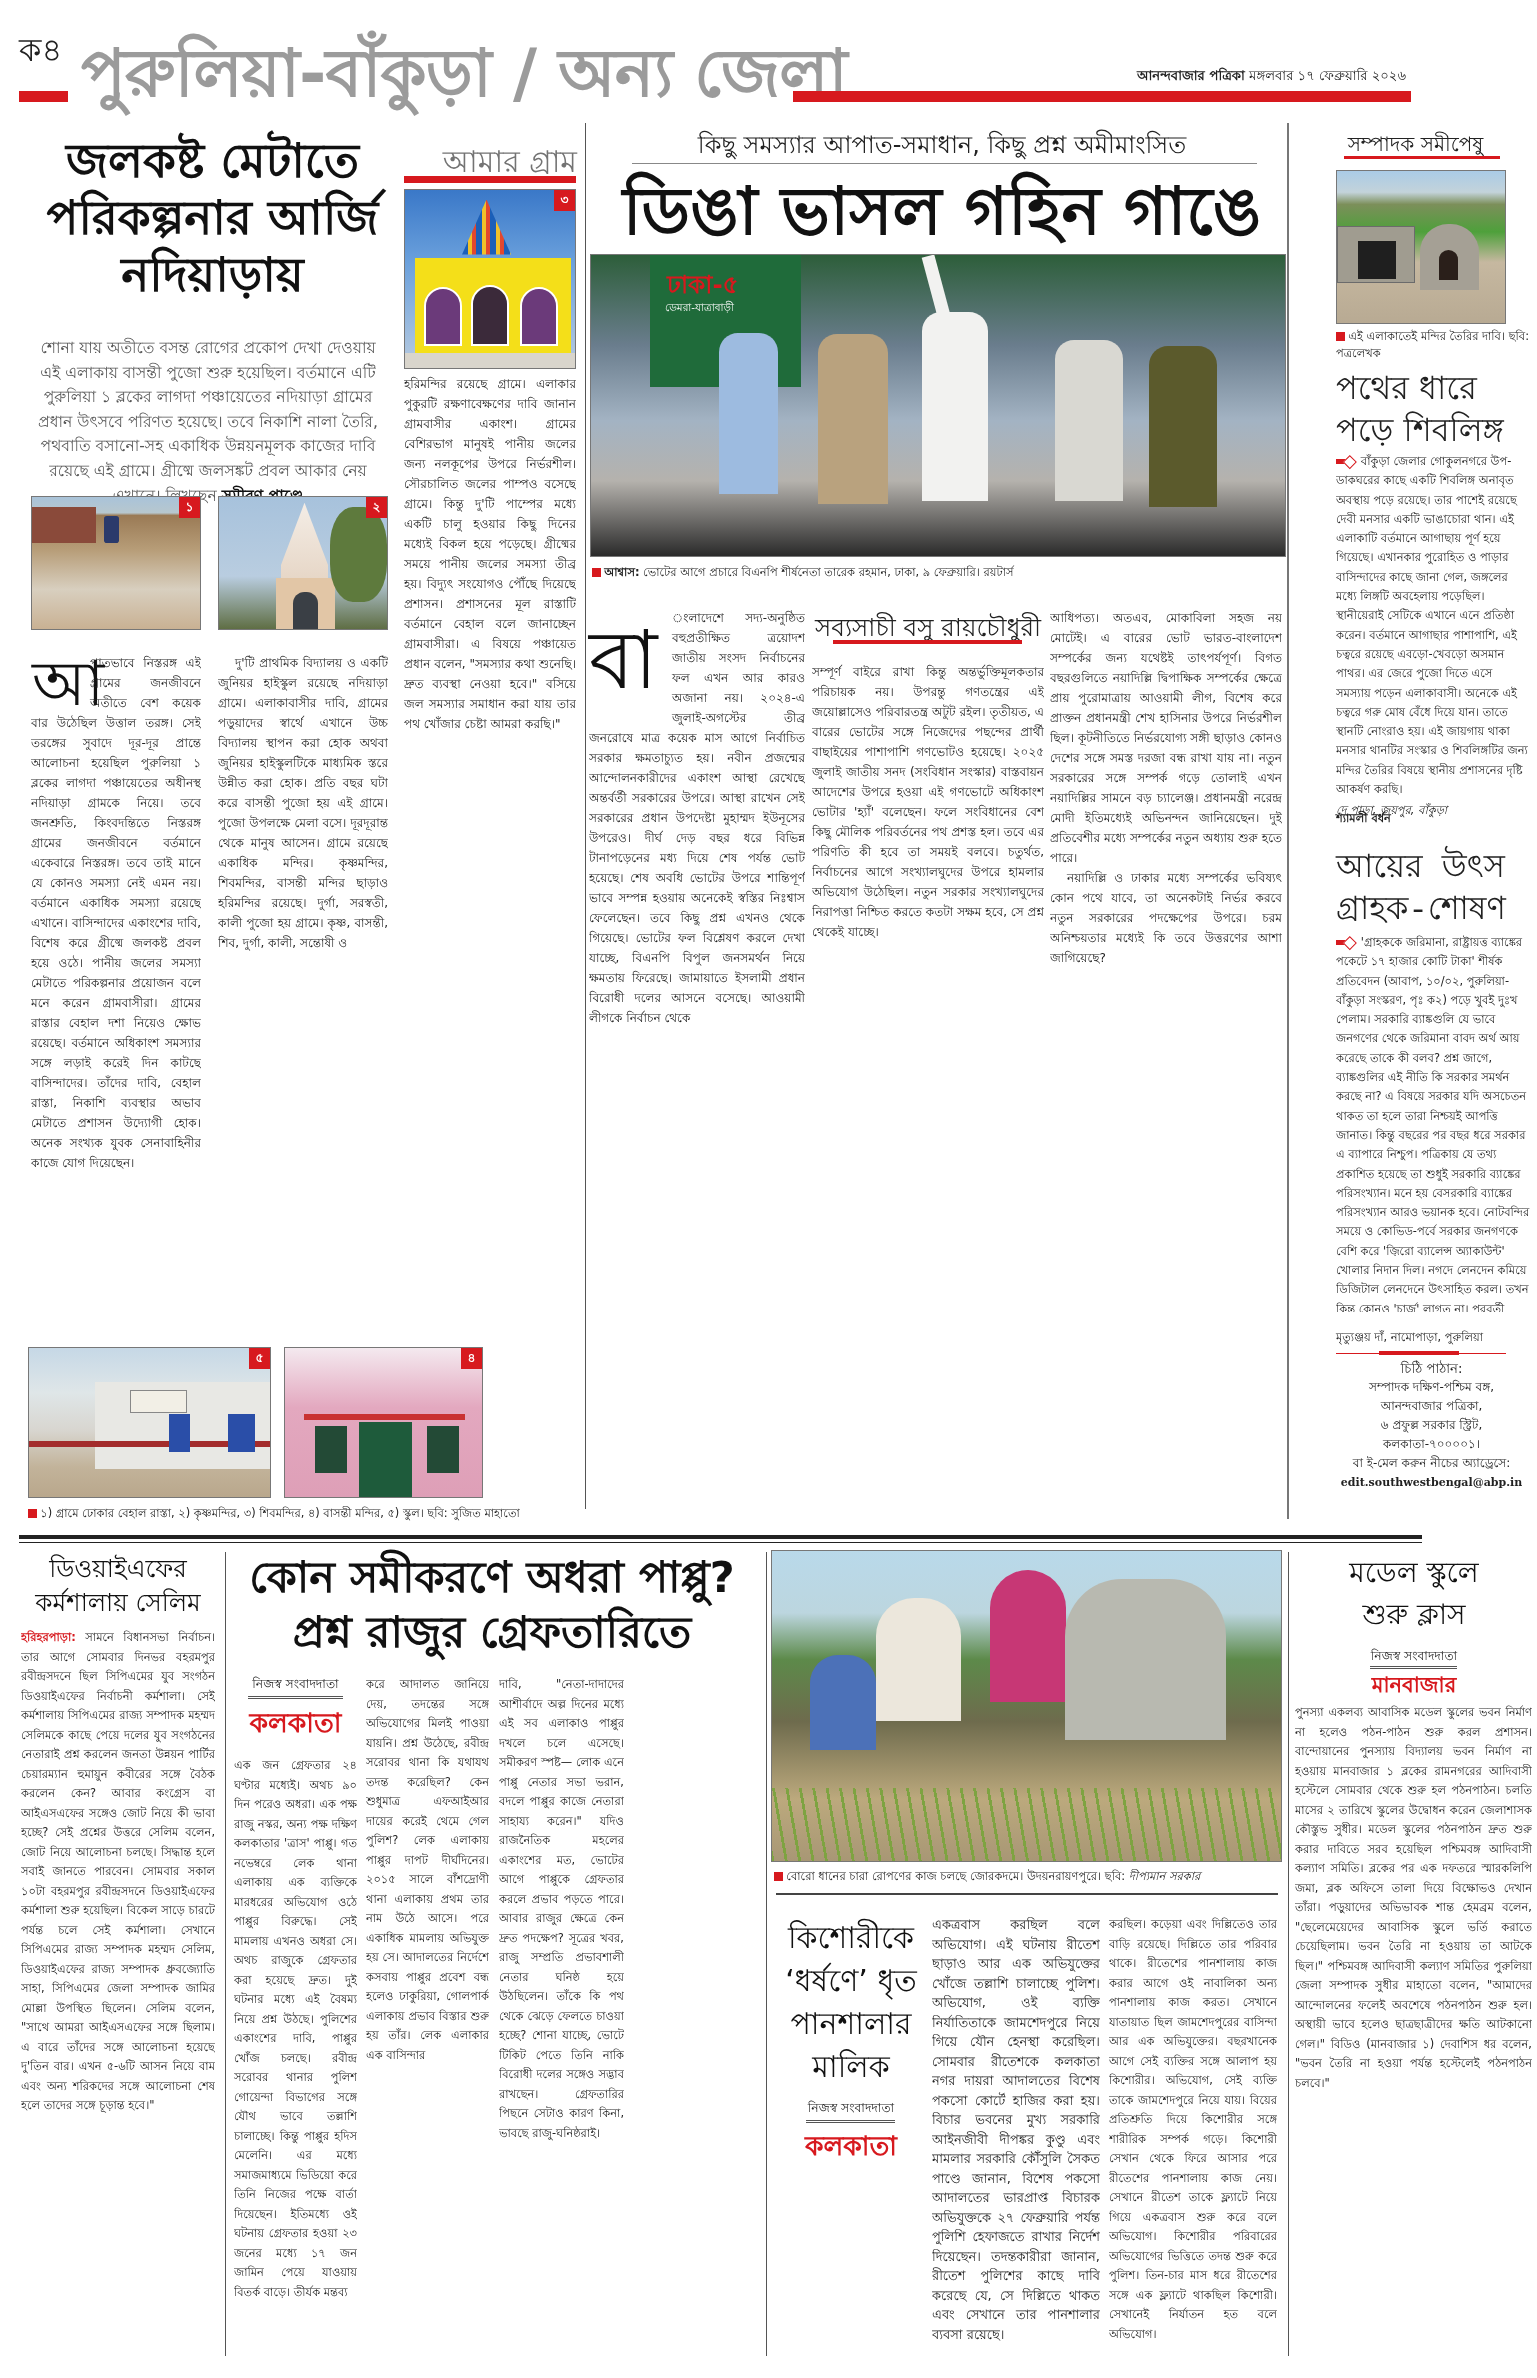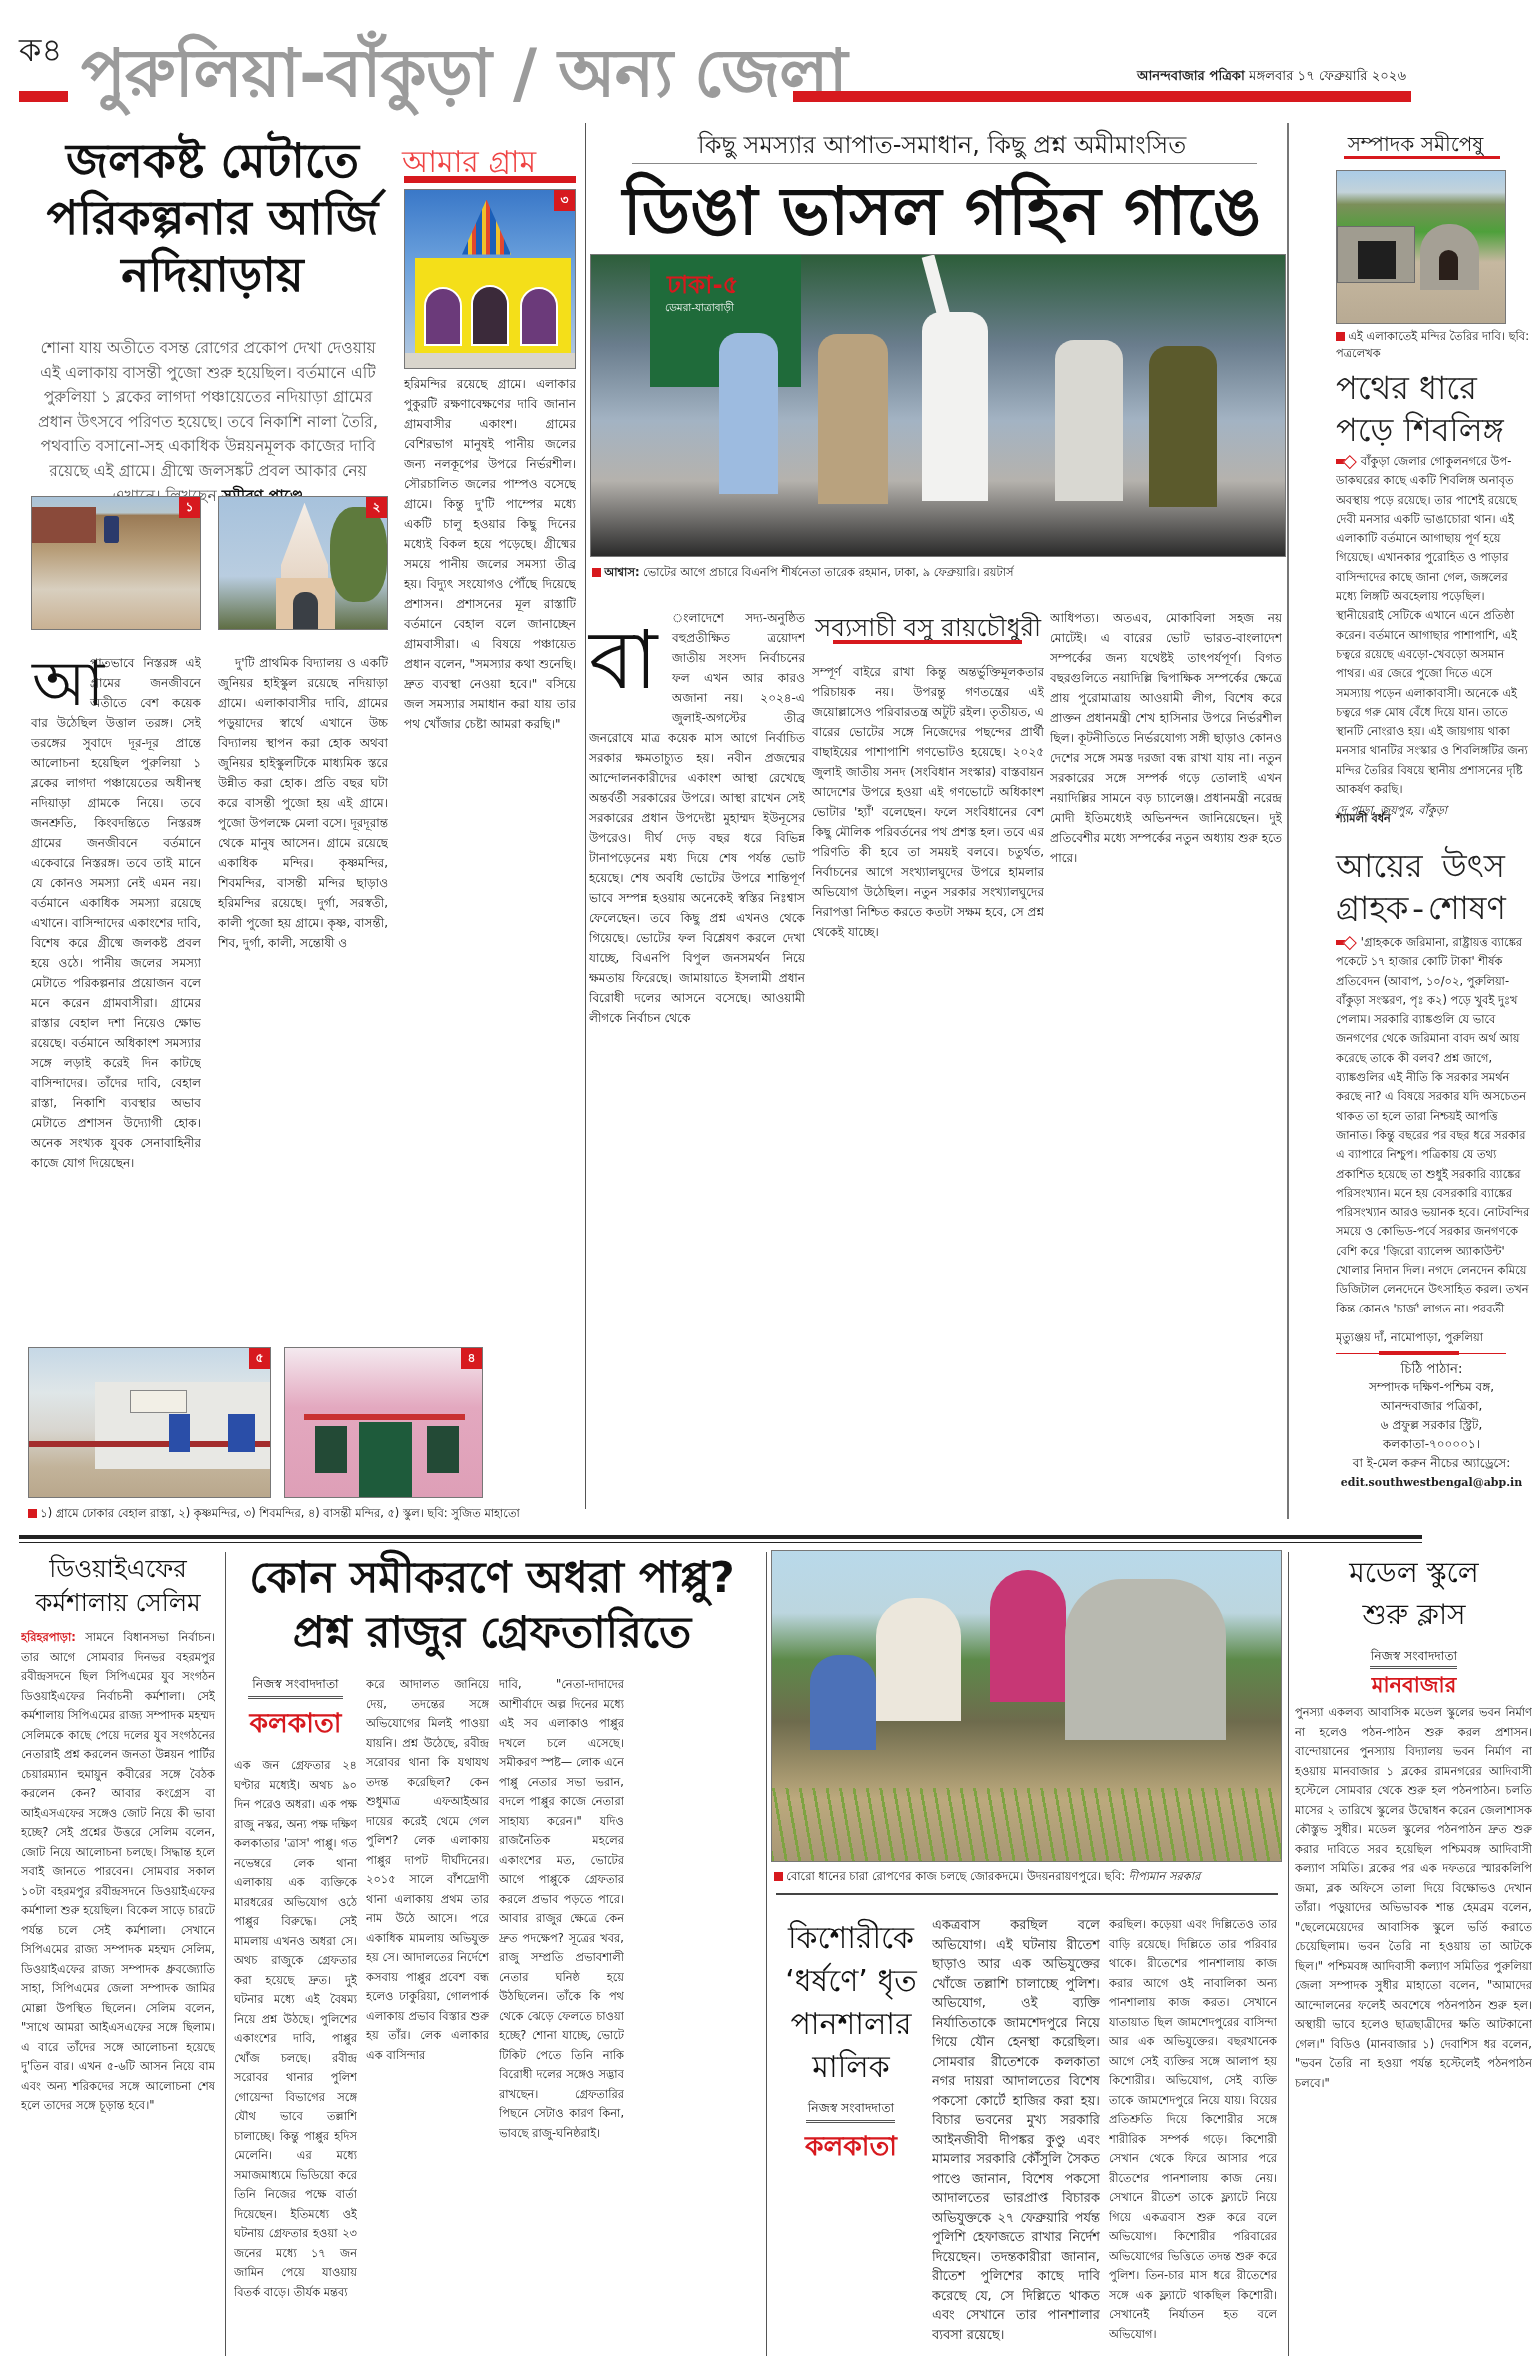--- a/index.html
+++ b/index.html
@@ -53,21 +53,21 @@
 </div>
 
 <div class="abs" style="left:32px;top:651px;font-size:62px;line-height:66px;font-family:'DejaVu Sans',sans-serif;color:#111">আ</div>
 <div class="abs txt" style="left:31px;top:653px;width:170px;height:655px;text-indent:0">
   <span style="float:left;width:59px;height:59px"></span><span>পাতভাবে নিস্তরঙ্গ এই গ্রামের জনজীবনে অতীতে বেশ কয়েক বার উঠেছিল উত্তাল তরঙ্গ। সেই তরঙ্গের সুবাদে দূর-দূর প্রান্তে আলোচনা হয়েছিল পুরুলিয়া ১ ব্লকের লাগদা পঞ্চায়েতের অধীনস্থ নদিয়াড়া গ্রামকে নিয়ে। তবে জনশ্রুতি, কিংবদন্তিতে নিস্তরঙ্গ গ্রামের জনজীবনে বর্তমানে একেবারে নিস্তরঙ্গ। তবে তাই মানে যে কোনও সমস্যা নেই এমন নয়। বর্তমানে একাধিক সমস্যা রয়েছে এখানে। বাসিন্দাদের একাংশের দাবি, বিশেষ করে গ্রীষ্মে জলকষ্ট প্রবল হয়ে ওঠে। পানীয় জলের সমস্যা মেটাতে পরিকল্পনার প্রয়োজন বলে মনে করেন গ্রামবাসীরা। গ্রামের রাস্তার বেহাল দশা নিয়েও ক্ষোভ রয়েছে। বর্তমানে অধিকাংশ সমস্যার সঙ্গে লড়াই করেই দিন কাটছে বাসিন্দাদের। তাঁদের দাবি, বেহাল রাস্তা, নিকাশি ব্যবস্থার অভাব মেটাতে প্রশাসন উদ্যোগী হোক। অনেক সংখ্যক যুবক সেনাবাহিনীর কাজে যোগ দিয়েছেন।</span>
 </div>
 <div class="abs txt" style="left:218px;top:653px;width:170px;height:655px">
   <p>দু'টি প্রাথমিক বিদ্যালয় ও একটি জুনিয়র হাইস্কুল রয়েছে নদিয়াড়া গ্রামে। এলাকাবাসীর দাবি, গ্রামের পড়ুয়াদের স্বার্থে এখানে উচ্চ বিদ্যালয় স্থাপন করা হোক অথবা জুনিয়র হাইস্কুলটিকে মাধ্যমিক স্তরে উন্নীত করা হোক। প্রতি বছর ঘটা করে বাসন্তী পুজো হয় এই গ্রামে। পুজো উপলক্ষে মেলা বসে। দূরদূরান্ত থেকে মানুষ আসেন। গ্রামে রয়েছে একাধিক মন্দির। কৃষ্ণমন্দির, শিবমন্দির, বাসন্তী মন্দির ছাড়াও হরিমন্দির রয়েছে। দুর্গা, সরস্বতী, কালী পুজো হয় গ্রামে। কৃষ্ণ, বাসন্তী, শিব, দুর্গা, কালী, সন্তোষী ও</p>
 </div>
 
-<div class="abs" style="left:402px;top:138px;width:175px;text-align:left;font-size:30px;font-family:'DejaVu Sans',sans-serif;color:#ef4444">আমার গ্রাম</div>
+<div class="abs" style="left:402px;top:138px;width:175px;text-align:right;font-size:30px;font-family:'DejaVu Sans',sans-serif;color:#737373">আমার গ্রাম</div>
 <div class="abs redbar" style="left:404px;top:176px;width:172px;height:6.6px"></div>
 <div class="photo" style="left:404px;top:189px;width:172px;height:180px;background:linear-gradient(180deg,#3a78c8 0%,#6aa0dc 40%,#b8cbe0 100%)">
   <div class="abs" style="left:57px;top:9.5px;width:49px;height:55px;background:repeating-linear-gradient(90deg,#1b5fb8 0 5.7px,#f0c12a 5.7px 10.4px,#e2472f 10.4px 14px);clip-path:polygon(50% 0,100% 100%,0 100%)"></div>
   <div class="abs" style="left:9.5px;top:68px;width:156px;height:95px;background:#f4df19"></div>
   <div class="abs" style="left:19px;top:97px;width:38px;height:59px;border:2.8px solid #fff;border-radius:19px 19px 0 0;background:#6b3a7a"></div>
   <div class="abs" style="left:66px;top:95px;width:38px;height:61px;border:2.8px solid #fff;border-radius:19px 19px 0 0;background:#3b2a3a"></div>
   <div class="abs" style="left:115px;top:97px;width:38px;height:59px;border:2.8px solid #fff;border-radius:19px 19px 0 0;background:#6b3a7a"></div>
   <div class="abs" style="left:0;top:163px;width:172px;height:17px;background:#d9d5cc"></div>
   <div class="badge">৩</div>
 </div>
@@ -119,20 +119,21 @@
 <div class="abs txt" style="left:589px;top:608px;width:216px;height:890px">
   <span style="float:left;width:83px;height:119px"></span><span>ংলাদেশে সদ্য-অনুষ্ঠিত বহুপ্রতীক্ষিত ত্রয়োদশ জাতীয় সংসদ নির্বাচনের ফল এখন আর কারও অজানা নয়। ২০২৪-এ জুলাই-অগস্টের তীব্র জনরোষে মাত্র কয়েক মাস আগে নির্বাচিত সরকার ক্ষমতাচ্যুত হয়। নবীন প্রজন্মের আন্দোলনকারীদের একাংশ আস্থা রেখেছে অন্তর্বর্তী সরকারের উপরে। আস্থা রাখেন সেই সরকারের প্রধান উপদেষ্টা মুহাম্মদ ইউনূসের উপরেও। দীর্ঘ দেড় বছর ধরে বিভিন্ন টানাপড়েনের মধ্য দিয়ে শেষ পর্যন্ত ভোট হয়েছে। শেষ অবধি ভোটের উপরে শান্তিপূর্ণ ভাবে সম্পন্ন হওয়ায় অনেকেই স্বস্তির নিঃশ্বাস ফেলেছেন। তবে কিছু প্রশ্ন এখনও থেকে গিয়েছে। ভোটের ফল বিশ্লেষণ করলে দেখা যাচ্ছে, বিএনপি বিপুল জনসমর্থন নিয়ে ক্ষমতায় ফিরেছে। জামায়াতে ইসলামী প্রধান বিরোধী দলের আসনে বসেছে। আওয়ামী লীগকে নির্বাচন থেকে</span>
 </div>
 <div class="abs" style="left:812px;top:609px;width:232px;text-align:center;font-size:24.6px;font-family:'DejaVu Sans',sans-serif;color:#222">সব্যসাচী বসু রায়চৌধুরী</div>
 <div class="abs redbar" style="left:833px;top:640px;width:189px;height:3.8px"></div>
 <div class="abs txt" style="left:812px;top:662px;width:232px;height:835px">
   <span>সম্পূর্ণ বাইরে রাখা কিন্তু অন্তর্ভুক্তিমূলকতার পরিচায়ক নয়। উপরন্তু গণতন্ত্রের এই জয়োল্লাসেও পরিবারতন্ত্র অটুট রইল। তৃতীয়ত, এ বারের ভোটের সঙ্গে নিজেদের পছন্দের প্রার্থী বাছাইয়ের পাশাপাশি গণভোটও হয়েছে। ২০২৫ জুলাই জাতীয় সনদ (সংবিধান সংস্কার) বাস্তবায়ন আদেশের উপরে হওয়া এই গণভোটে অধিকাংশ ভোটার 'হ্যাঁ' বলেছেন। ফলে সংবিধানের বেশ কিছু মৌলিক পরিবর্তনের পথ প্রশস্ত হল। তবে এর পরিণতি কী হবে তা সময়ই বলবে। চতুর্থত, নির্বাচনের আগে সংখ্যালঘুদের উপরে হামলার অভিযোগ উঠেছিল। নতুন সরকার সংখ্যালঘুদের নিরাপত্তা নিশ্চিত করতে কতটা সক্ষম হবে, সে প্রশ্ন থেকেই যাচ্ছে।</span>
 </div>
 <div class="abs txt" style="left:1050px;top:608px;width:232px;height:890px">
   <span>আধিপত্য। অতএব, মোকাবিলা সহজ নয় মোটেই। এ বারের ভোট ভারত-বাংলাদেশ সম্পর্কের জন্য যথেষ্টই তাৎপর্যপূর্ণ। বিগত বছরগুলিতে নয়াদিল্লি দ্বিপাক্ষিক সম্পর্কের ক্ষেত্রে প্রায় পুরোমাত্রায় আওয়ামী লীগ, বিশেষ করে প্রাক্তন প্রধানমন্ত্রী শেখ হাসিনার উপরে নির্ভরশীল ছিল। কূটনীতিতে নির্ভরযোগ্য সঙ্গী ছাড়াও কোনও দেশের সঙ্গে সমস্ত দরজা বন্ধ রাখা যায় না। নতুন সরকারের সঙ্গে সম্পর্ক গড়ে তোলাই এখন নয়াদিল্লির সামনে বড় চ্যালেঞ্জ। প্রধানমন্ত্রী নরেন্দ্র মোদী ইতিমধ্যেই অভিনন্দন জানিয়েছেন। দুই প্রতিবেশীর মধ্যে সম্পর্কের নতুন অধ্যায় শুরু হতে পারে।</span>
+  <p>নয়াদিল্লি ও ঢাকার মধ্যে সম্পর্কের ভবিষ্যৎ কোন পথে যাবে, তা অনেকটাই নির্ভর করবে নতুন সরকারের পদক্ষেপের উপরে। চরম অনিশ্চয়তার মধ্যেই কি তবে উত্তরণের আশা জাগিয়েছে?</p>
 </div>
 
 <div class="vline" style="left:1287px;top:123px;height:1396px;background:#777;width:1.9px"></div>
 
 <div class="abs" style="left:1297px;top:129px;width:237px;text-align:center;font-size:20px;font-family:'DejaVu Sans',sans-serif;color:#222">সম্পাদক সমীপেষু</div>
 <div class="abs redbar" style="left:1344px;top:156px;width:156px;height:2.8px"></div>
 <div class="photo" style="left:1336px;top:170px;width:170px;height:154px;background:linear-gradient(180deg,#aacbe6 0%,#c3d3da 14%,#7c8f5a 22%,#4ea03b 40%,#c6b8a0 60%,#b8aa93 100%)">
   <div class="abs" style="left:0;top:55px;width:78px;height:57px;background:#a09c90;border:0.9px solid #6b6b6b"></div>
   <div class="abs" style="left:21px;top:70px;width:38px;height:38px;background:#1f1f1f"></div>
   <div class="abs" style="left:83px;top:53px;width:59px;height:66px;background:#a5a095;border-radius:28px 28px 0 0"></div>

